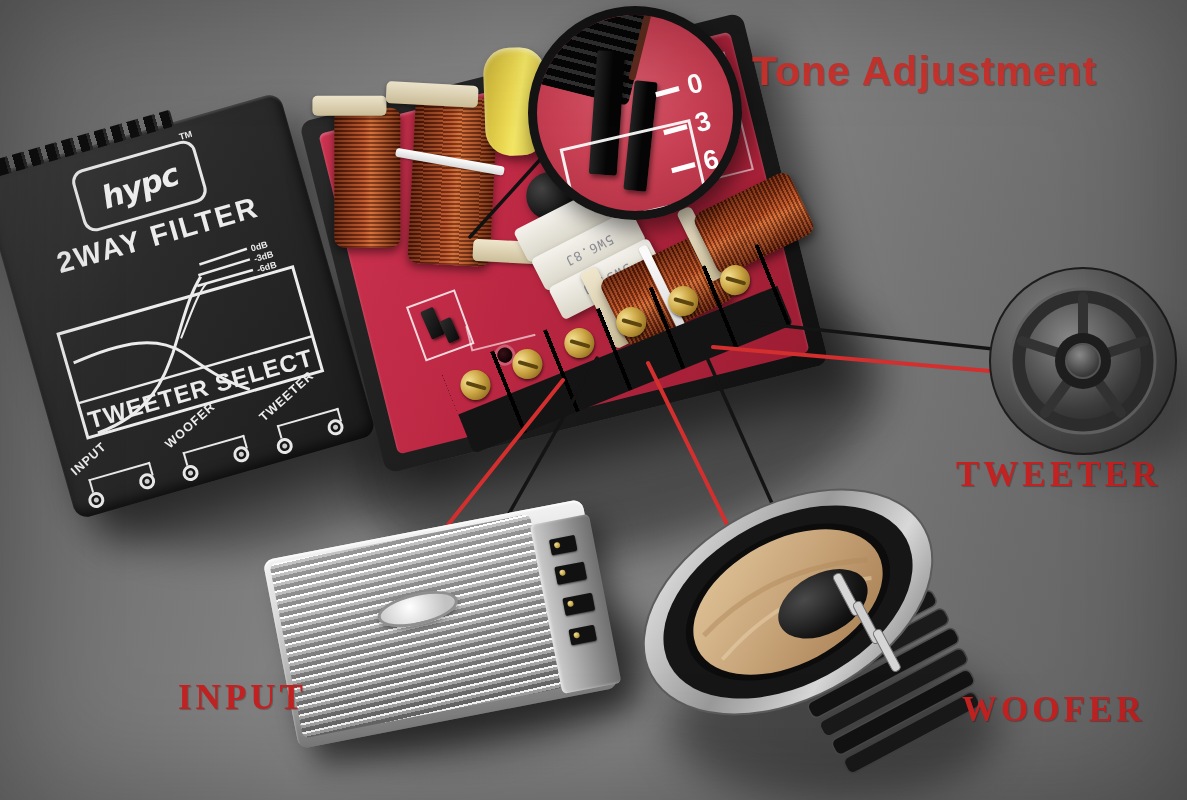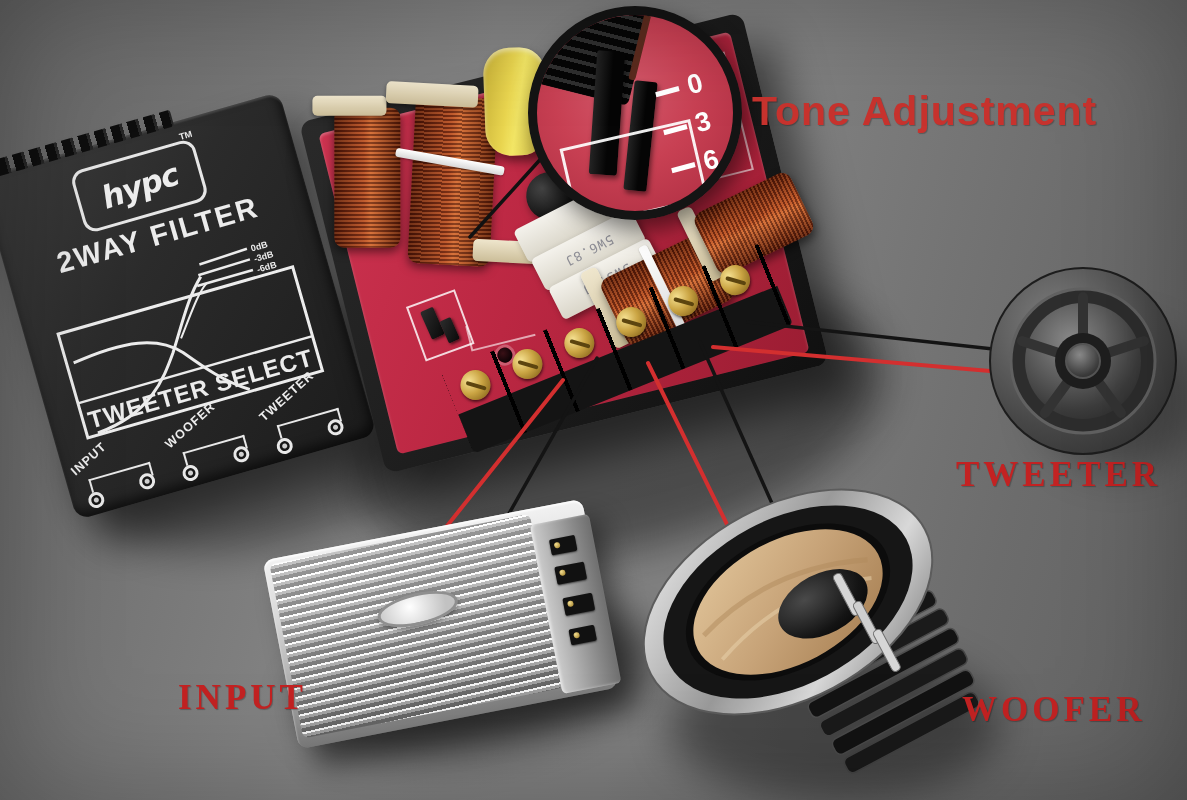--- a/index.html
+++ b/index.html
@@ -381,18 +381,18 @@
     <div class="mag-mark" style="left:126px;top:96px;">
       <span class="dash"></span>
       <span>3</span>
     </div>
     <div class="mag-mark" style="left:134px;top:134px;">
       <span class="dash"></span>
       <span>6</span>
     </div>
   </div>
 
-  <div class="callout-sans" style="left:752px;top:48px;margin-top:40px;">Tone Adjustment</div>
+  <div class="callout-sans" style="left:752px;top:48px;">Tone Adjustment</div>
   <div class="callout-serif" style="left:178px;top:678px;">INPUT</div>
   <div class="callout-serif" style="left:956px;top:455px;">TWEETER</div>
   <div class="callout-serif" style="left:962px;top:690px;">WOOFER</div>
 
 </div>
 
 </body></html>

